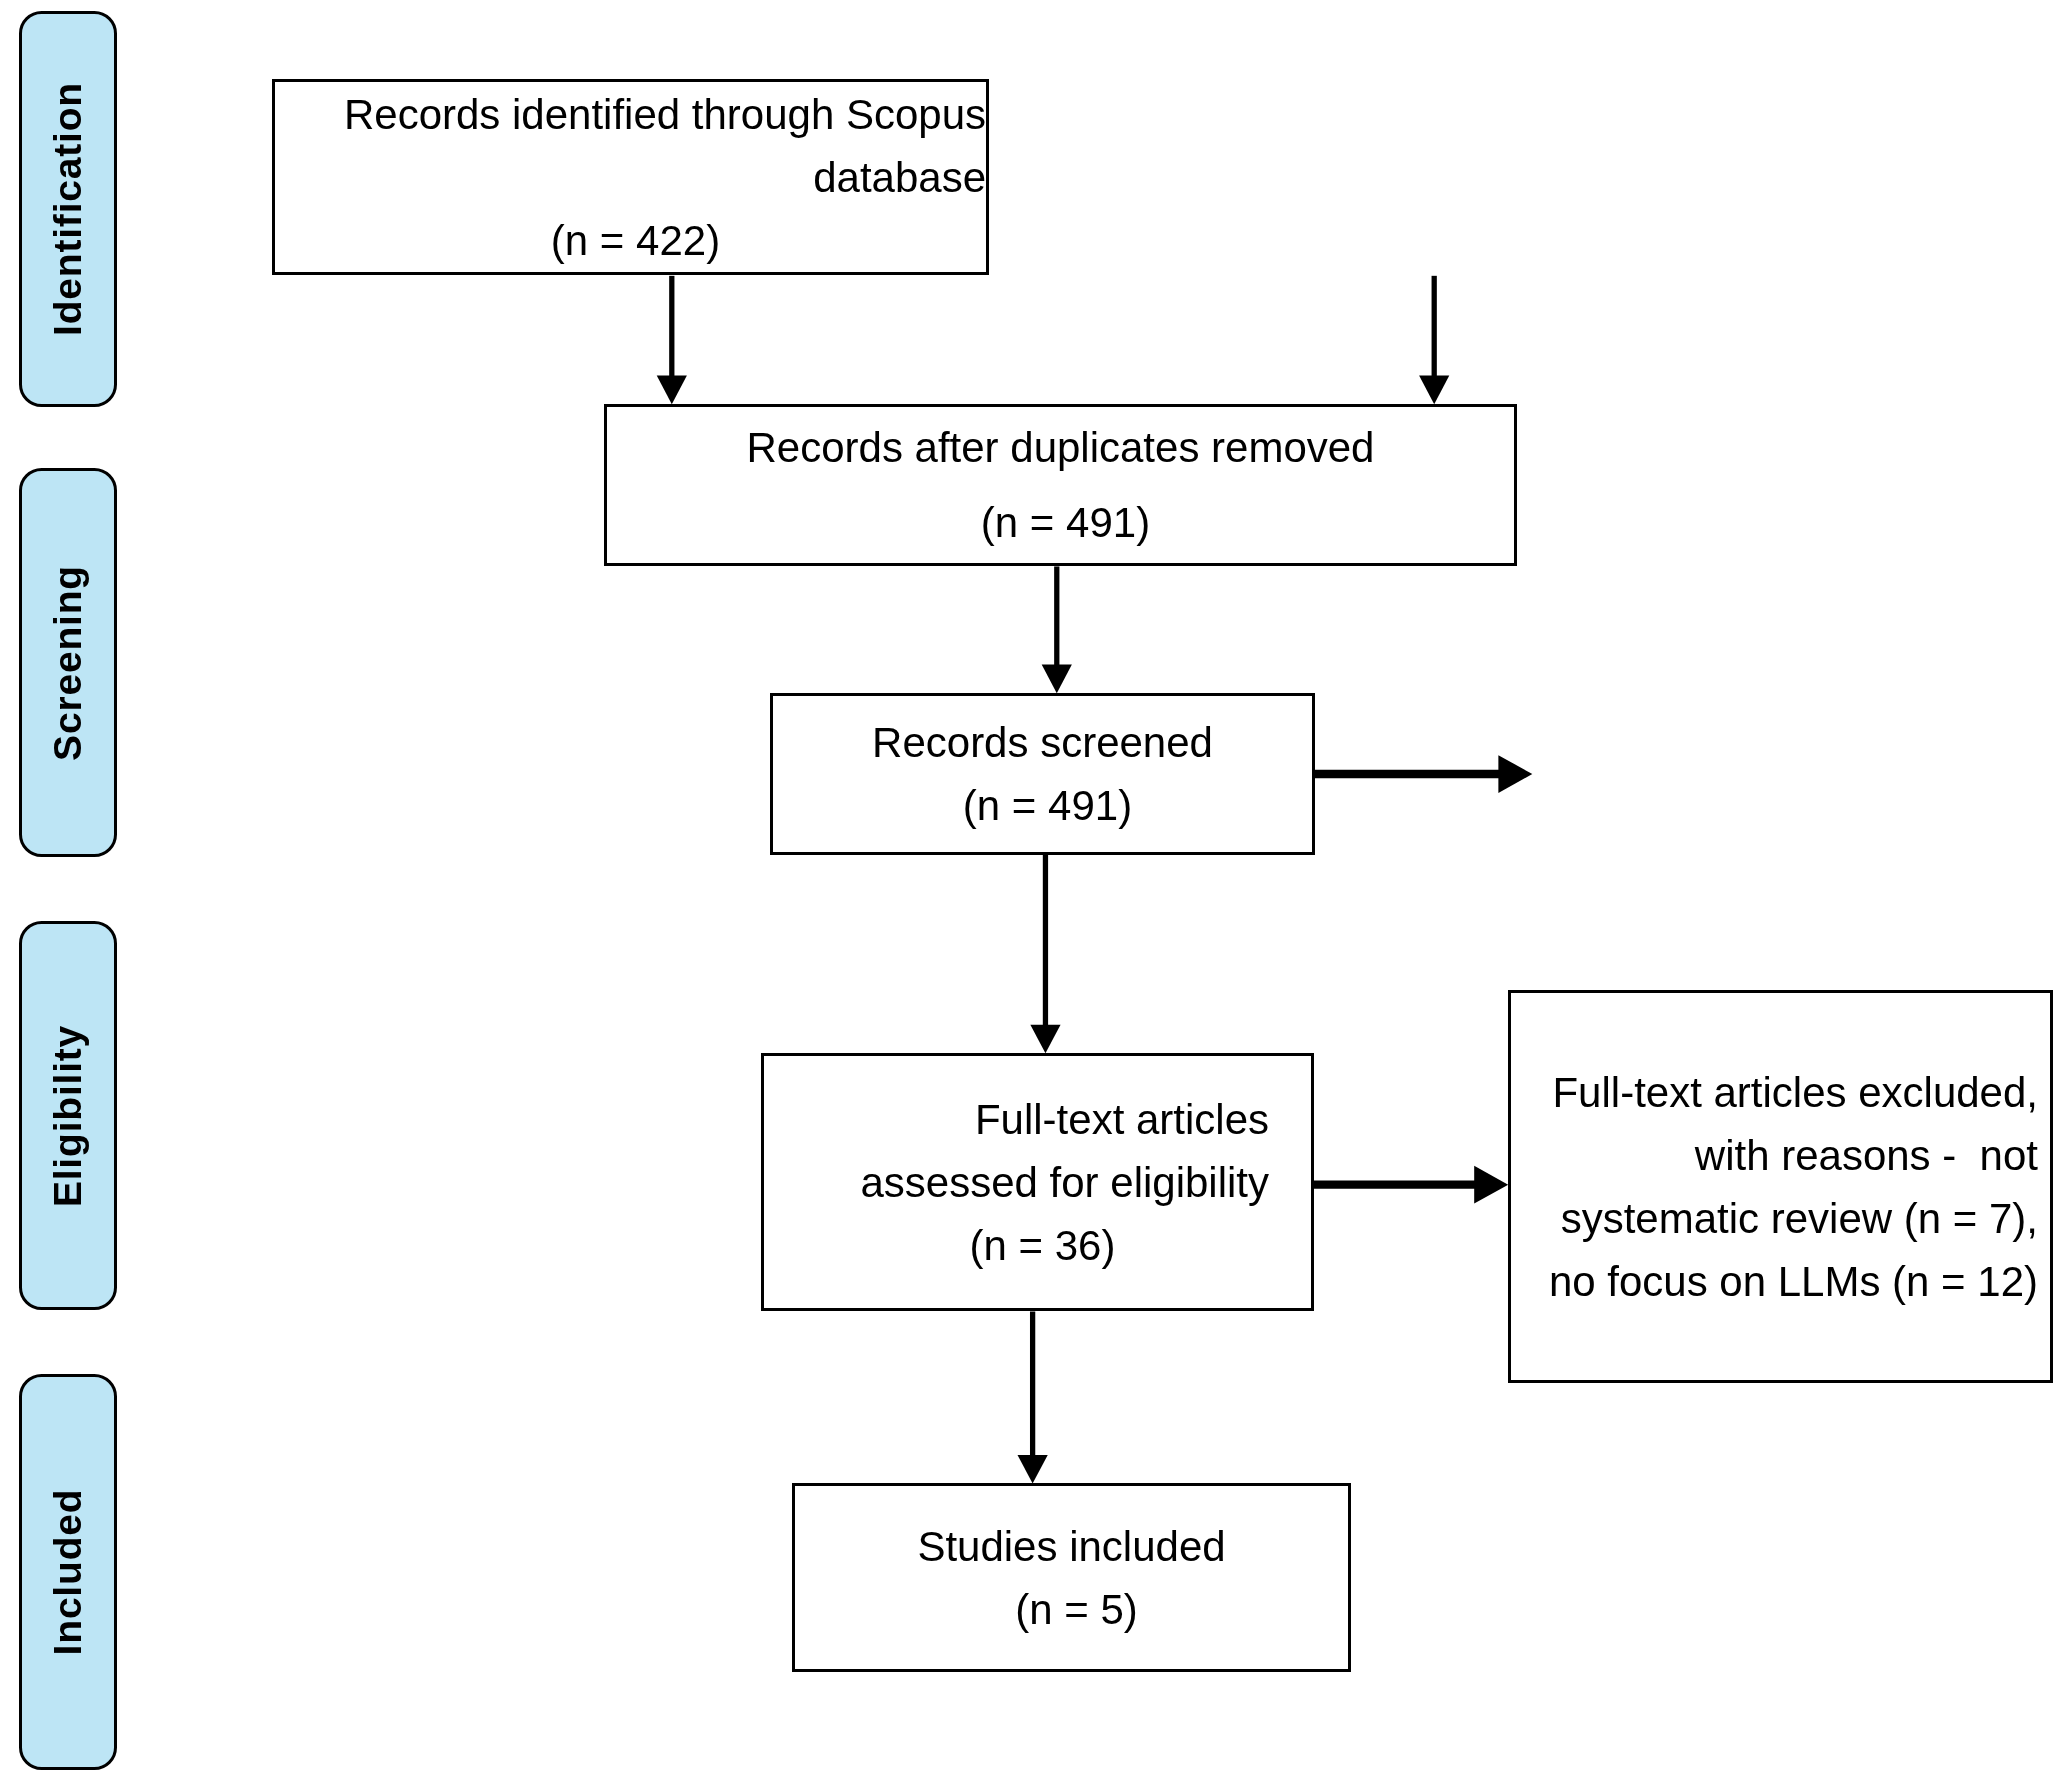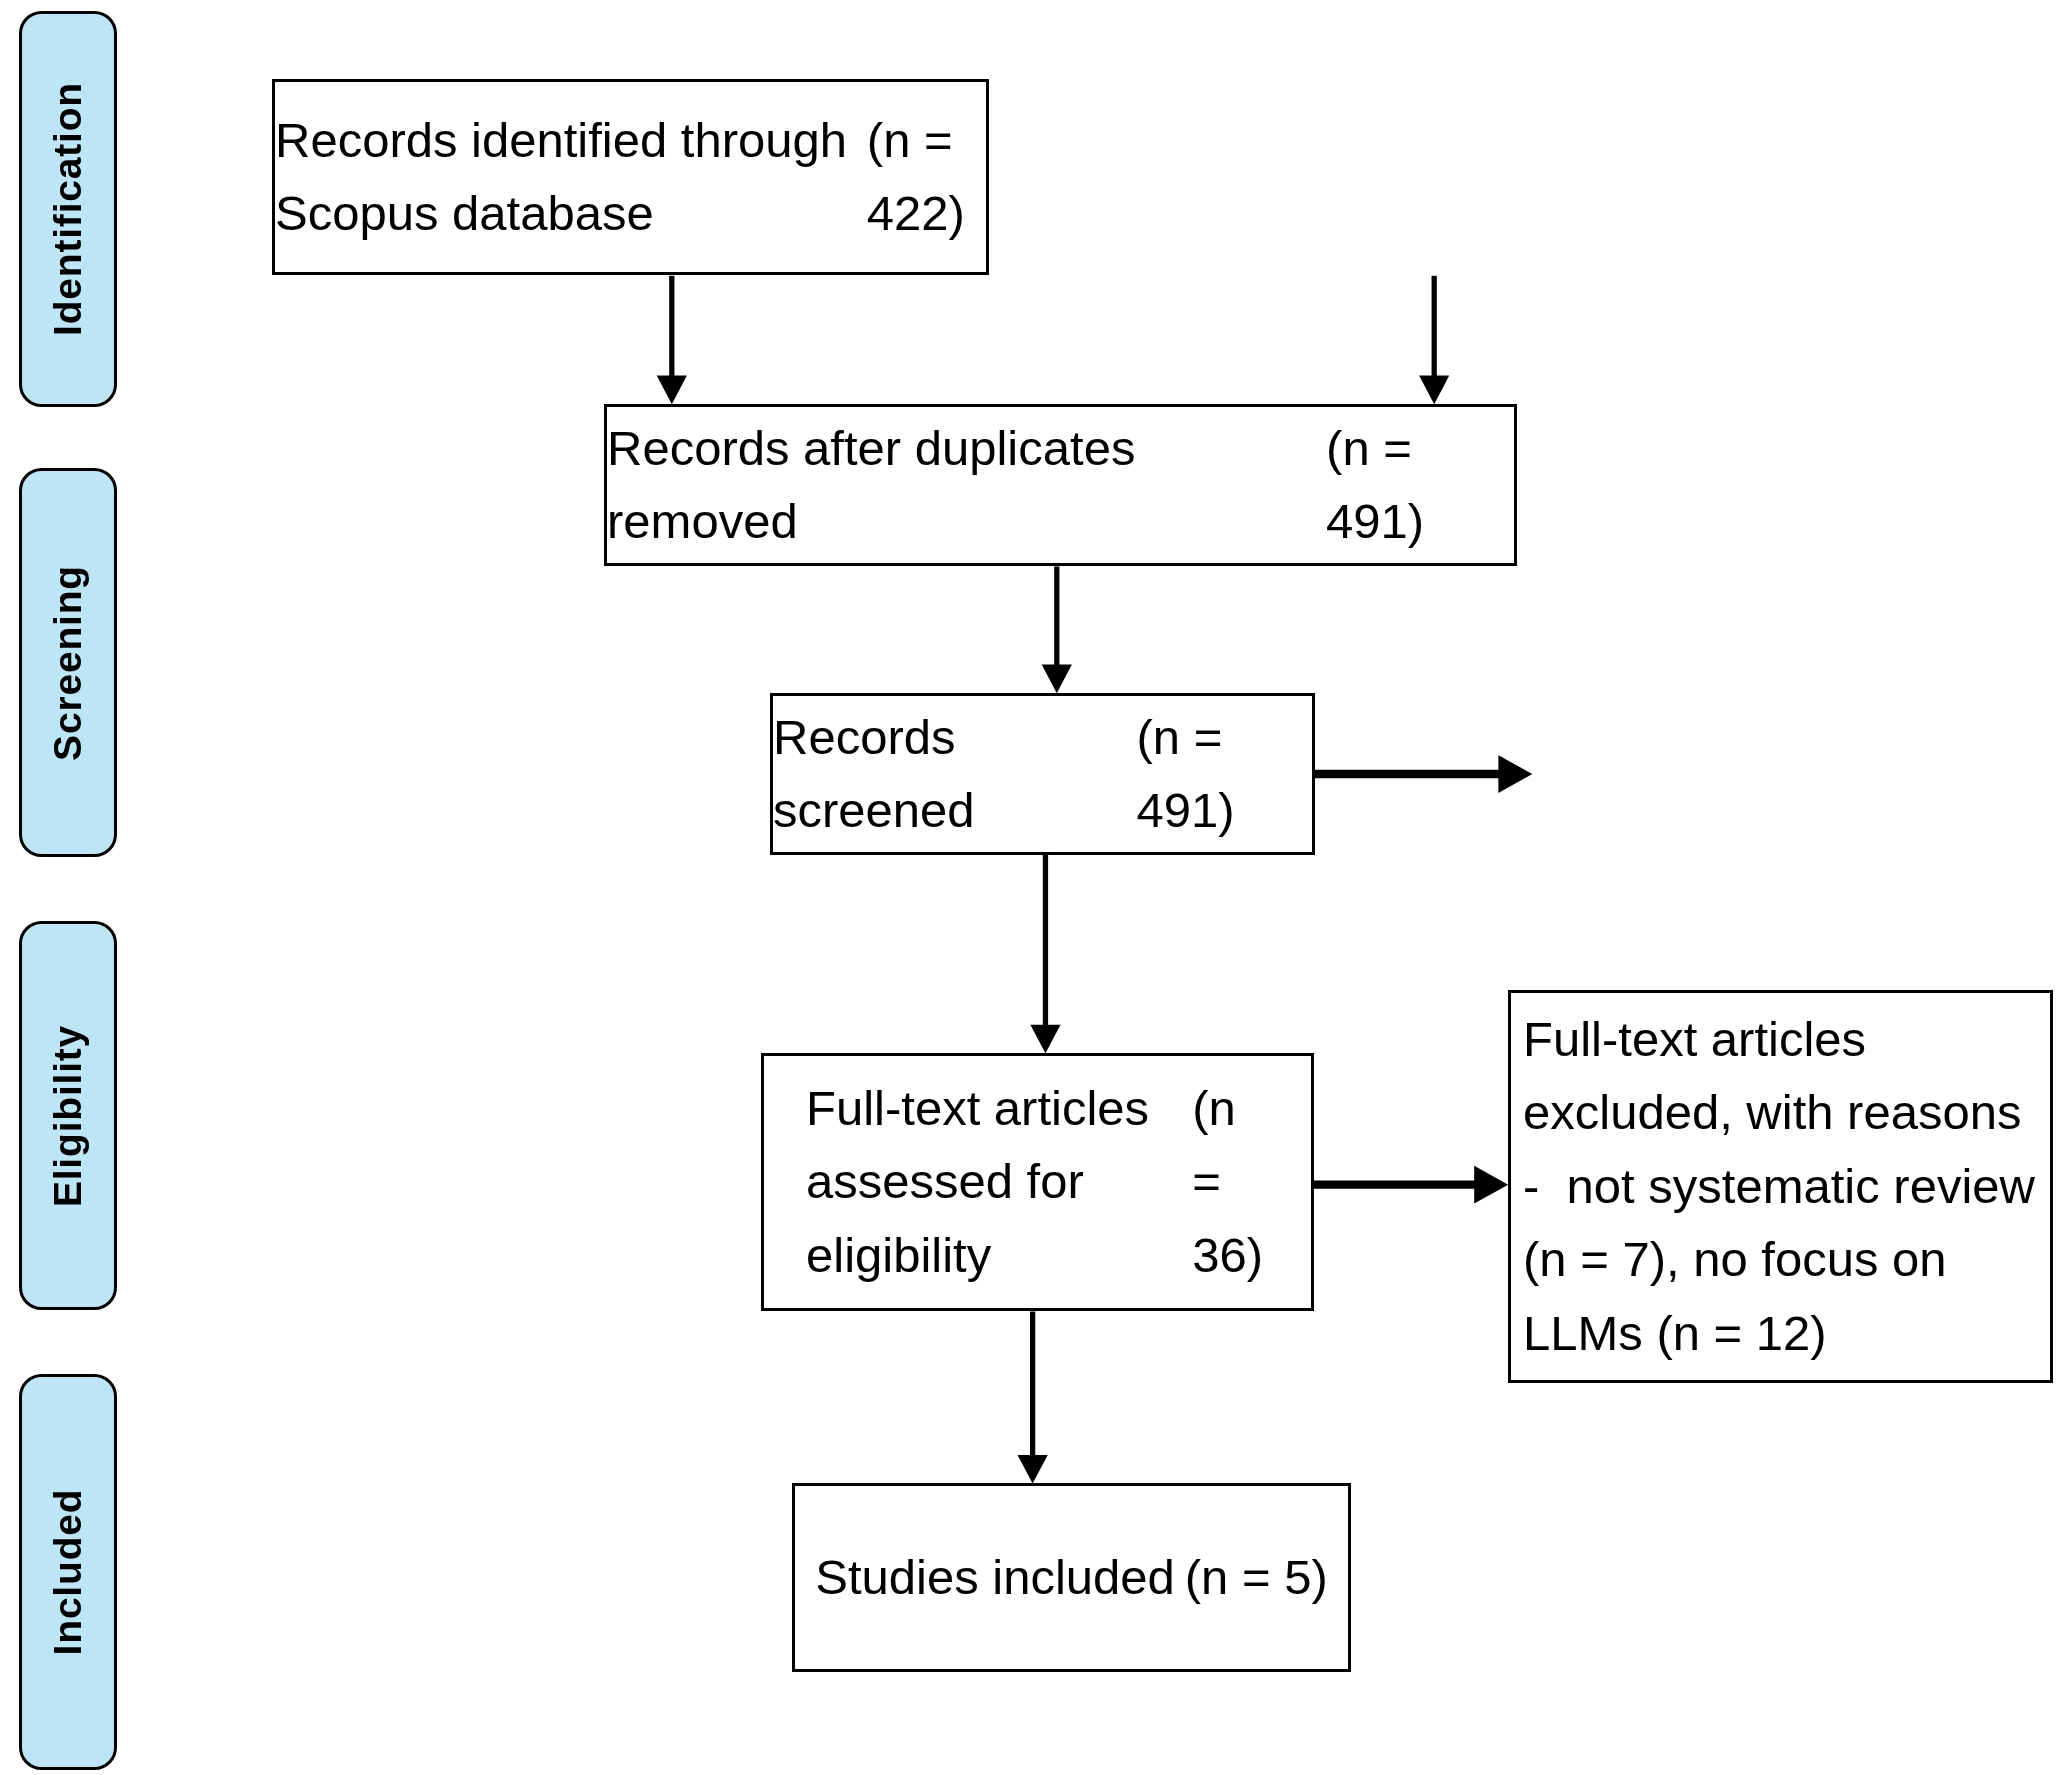--- a/index.html
+++ b/index.html
@@ -40,25 +40,25 @@
   #stage-eligibility    { top: 921px; height: 389px; }
   #stage-included       { top: 1374px; height: 396px; }
 
   
   .fbox {
     position: absolute;
     background: #ffffff;
     border: 3.8px solid #000000;
     box-sizing: border-box;
     display: flex;
-    flex-direction: row;
+    flex-direction: column;
     align-items: center;
     justify-content: center;
-    text-align: left;
-    font-size: 49px;
+    text-align: right;
+    font-size: 42px;
     line-height: 1.5;
   }
   .fbox .txt { display: block; }
   .fbox .cnt { display: block; margin-left: 10px; }
 
   #box-scopus     { left: 272px;  top: 79px;  width: 717px;  height: 196px; }
   #box-pubmed     { left: 1102px; top: 79px;  width: 812px; height: 196px; }
   #box-duplicates { left: 604px;  top: 404px;  width: 913px; height: 162px; gap: 12px; }
   #box-screened   { left: 770px; top: 693px;  width: 545px;  height: 162px; }
   #box-excluded   { left: 1532px; top: 693px;  width: 457px;  height: 162px; }

